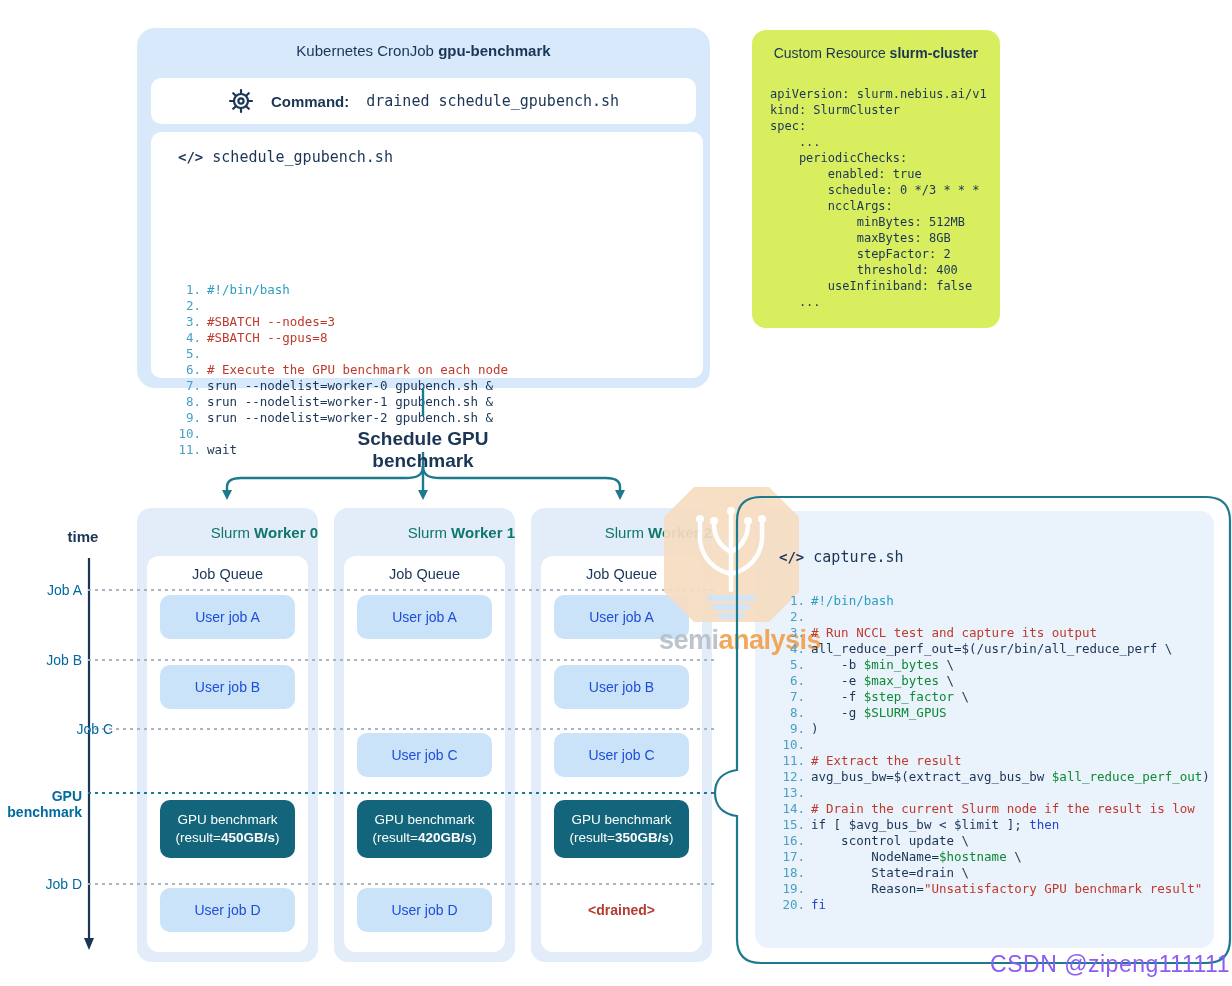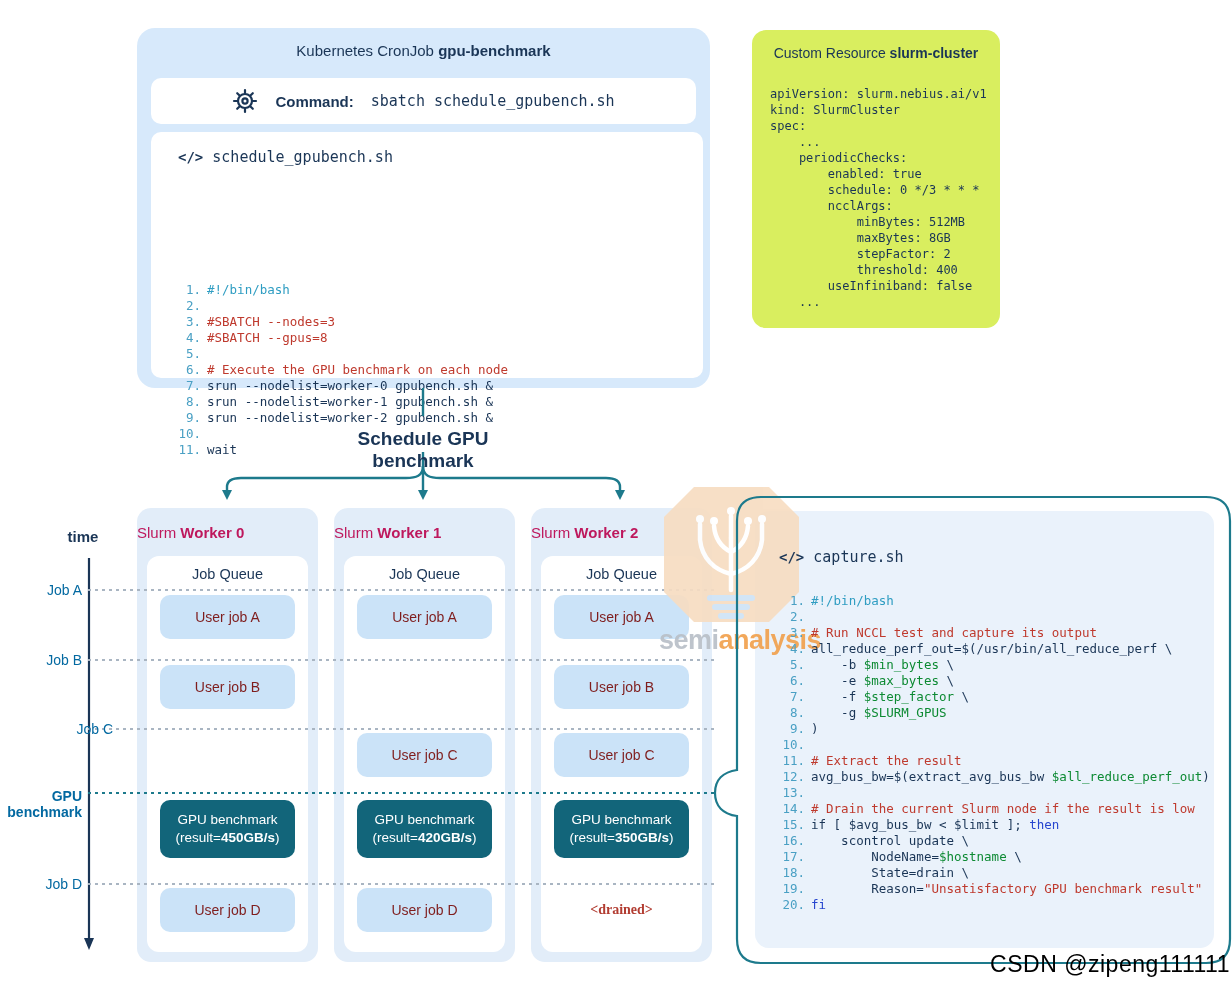--- a/index.html
+++ b/index.html
@@ -28,37 +28,37 @@
   .cr-box .box-title{top:15px;left:0;font-size:14px;}
   .cr-yaml{left:18px;top:56px;font-family:"DejaVu Sans Mono",monospace;font-size:12px;line-height:16px;white-space:pre;color:#1a3556;}
   
   .schedule-label{left:323px;top:428px;width:200px;text-align:center;font-weight:bold;font-size:19px;color:#1a3556;z-index:4;}
   
   .time-label{left:62px;top:528px;width:42px;font-weight:bold;font-size:15px;text-align:center;z-index:4;}
   .row-label{left:0;width:82px;text-align:right;font-size:14px;color:#0369a1;z-index:4;}
   .row-label.bold{font-weight:bold;white-space:pre-line;line-height:16px;}
   
   .worker-col{top:508px;width:181px;height:454px;background:#e2edf9;border-radius:14px;z-index:2;}
-  .w-header{position:absolute;left:0;top:16px;width:100%;text-align:left;font-size:15px;color:#be185d;}
+  .w-header{position:absolute;left:0;top:16px;width:100%;text-align:right;font-size:15px;color:#0f766e;}
   .queue-box{position:absolute;left:10px;top:48px;width:161px;height:396px;background:#ffffff;border-radius:12px;}
   .queue-label{position:absolute;left:0;top:58px;width:100%;text-align:center;font-size:14.5px;color:#1a3556;}
   .job{position:absolute;left:23px;width:135px;height:44px;border-radius:10px;display:flex;align-items:center;justify-content:center;font-size:14px;}
-  .job.user{background:#cbe3f8;color:#7f1d1d;}
+  .job.user{background:#cbe3f8;color:#1d4ed8;}
   .job.bench{height:58px;background:#12657a;color:#ffffff;flex-direction:column;font-size:13.5px;line-height:18px;}
-  .drained{position:absolute;left:23px;width:135px;height:44px;display:flex;align-items:center;justify-content:center;font-weight:bold;font-size:14px;color:#b23c31;font-family:Liberation Serif, serif;}
+  .drained{position:absolute;left:23px;width:135px;height:44px;display:flex;align-items:center;justify-content:center;font-weight:bold;font-size:14px;color:#b23c31;}
   
   .gpubench-bg{left:755px;top:511px;width:459px;height:437px;background:#eaf2fb;border-radius:14px;z-index:3;}
   .gpubench-content{left:0;top:0;width:1232px;height:986px;z-index:7;pointer-events:none;}
   .gpubench-header{position:absolute;left:779px;top:548px;font-size:15px;color:#1a3556;display:flex;gap:9px;align-items:center;}
   .gpubench-code{left:779px;top:593px;}
   
   .overlay{left:0;top:0;z-index:4;pointer-events:none;}
   .outline-svg{left:0;top:0;z-index:6;pointer-events:none;}
   .watermark-svg{left:0;top:0;z-index:5;pointer-events:none;}
-  .csdn{right:2px;top:951px;font-size:23px;color:#000000;z-index:20;letter-spacing:0.5px;}
+  .csdn{right:2px;top:951px;font-size:23px;color:#8b5cf6;z-index:20;letter-spacing:0.5px;}
 </style>
 </head>
 <body>
 
 <div class="abs cronjob-box">
   <div class="abs box-title"><span>Kubernetes CronJob </span><b>gpu-benchmark</b></div>
   <div class="abs command-box">
     <svg width="26" height="26" viewBox="0 0 26 26">
       <g stroke="#1a3556" stroke-width="2.2" fill="none" stroke-linecap="round">
         <circle cx="13" cy="13" r="7"></circle>
@@ -67,21 +67,21 @@
           <line x1="13" y1="21" x2="13" y2="24"></line>
         <line x1="2" y1="13" x2="5" y2="13"></line>
           <line x1="21" y1="13" x2="24" y2="13"></line>
         <line x1="5.2" y1="5.2" x2="7.3" y2="7.3"></line>
           <line x1="18.7" y1="18.7" x2="20.8" y2="20.8"></line>
         <line x1="5.2" y1="20.8" x2="7.3" y2="18.7"></line>
           <line x1="18.7" y1="7.3" x2="20.8" y2="5.2"></line>
       </g>
     </svg>
     <span class="command-label">Command:</span>
-    <span class="command-value mono">sbatch schedule_gpubench.sh</span>
+    <span class="command-value mono">drained schedule_gpubench.sh</span>
   </div>
   <div class="abs code-box">
     <div class="code-header">
       <span class="code-icon">&lt;/&gt;</span>
       <span class="mono">schedule_gpubench.sh</span>
     </div>
     <div class="code cronjob-code"><div class="cl"><span class="ln">1.</span><span class="seg sh">#!/bin/bash</span></div><div class="cl"><span class="ln">2.</span></div><div class="cl"><span class="ln">3.</span><span class="seg cm">#SBATCH --nodes=3</span></div><div class="cl"><span class="ln">4.</span><span class="seg cm">#SBATCH --gpus=8</span></div><div class="cl"><span class="ln">5.</span></div><div class="cl"><span class="ln">6.</span><span class="seg cm"># Execute the GPU benchmark on each node</span></div><div class="cl"><span class="ln">7.</span><span class="seg df">srun --nodelist=worker-0 gpubench.sh &amp;</span></div><div class="cl"><span class="ln">8.</span><span class="seg df">srun --nodelist=worker-1 gpubench.sh &amp;</span></div><div class="cl"><span class="ln">9.</span><span class="seg df">srun --nodelist=worker-2 gpubench.sh &amp;</span></div><div class="cl"><span class="ln">10.</span></div><div class="cl"><span class="ln">11.</span><span class="seg df">wait</span></div></div>
   </div>
 </div>
 

